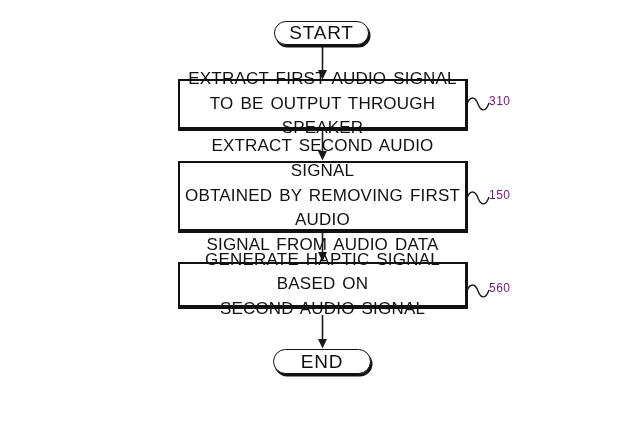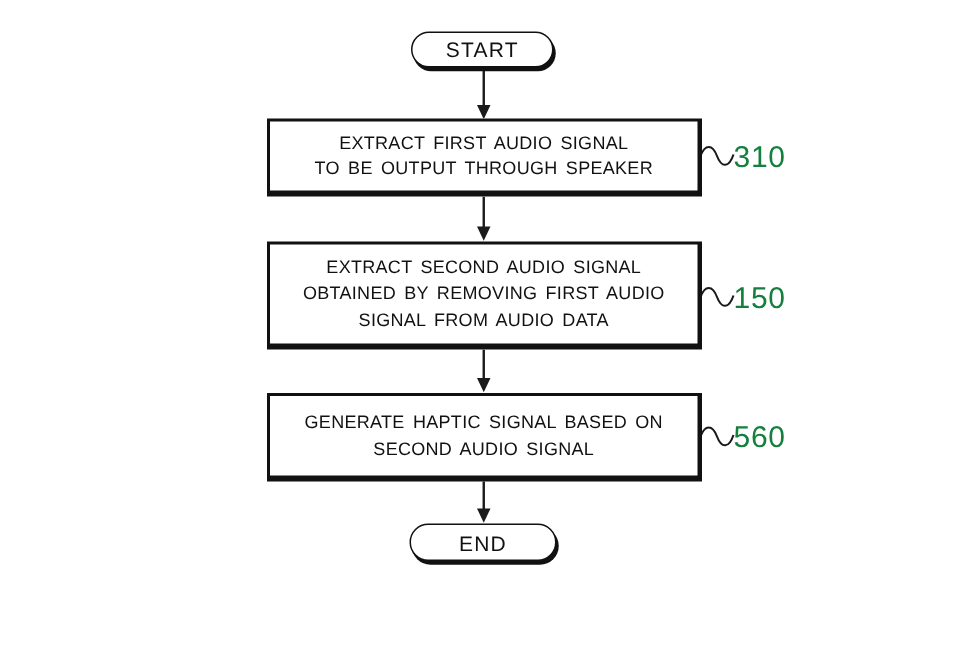--- a/index.html
+++ b/index.html
@@ -16,50 +16,50 @@
     pointer-events:none;
   }
   .terminal{
     position:absolute;
     box-sizing:border-box;
     border:1.7px solid #111;
     border-radius:13px;
     background:#fff;
     box-shadow:1.5px 2.5px 0 #111;
     display:flex;align-items:center;justify-content:center;
-    font-size:14px;
+    font-size:19px;
     letter-spacing:0.8px;
     word-spacing:2px;
   }
   .terminal.start{left:274px;top:21px;width:95px;height:24px;}
   .terminal.end{left:273px;top:349px;width:98px;height:25px;}
   .step{
     position:absolute;
     box-sizing:border-box;
     left:178px;width:290px;
     border-style:solid;border-color:#111;
     border-width:2px 3px 4px 2px;
     background:#fff;
     display:flex;align-items:center;justify-content:center;
     text-align:center;
-    font-size:12px;
+    font-size:17px;
     line-height:1.45;
     letter-spacing:0.2px;
     word-spacing:2px;
     white-space:pre-line;
   }
   .step.s1{top:79px;height:52px;}
   .step.s2{top:161px;height:72px;}
-  .step.s3{top:262px;height:59px;}
+  .step.s3{top:262px;height:47px;}
   .ref{
     position:absolute;
     left:489px;
-    font-size:20px;
+    font-size:12px;
     letter-spacing:0.5px;
-    color:#15803d;
+    color:#701a75;
   }
   .ref.r1{top:94px;}
   .ref.r2{top:188px;}
   .ref.r3{top:281px;}
 </style>
 </head>
 <body>
 
 <div class="canvas">
 

